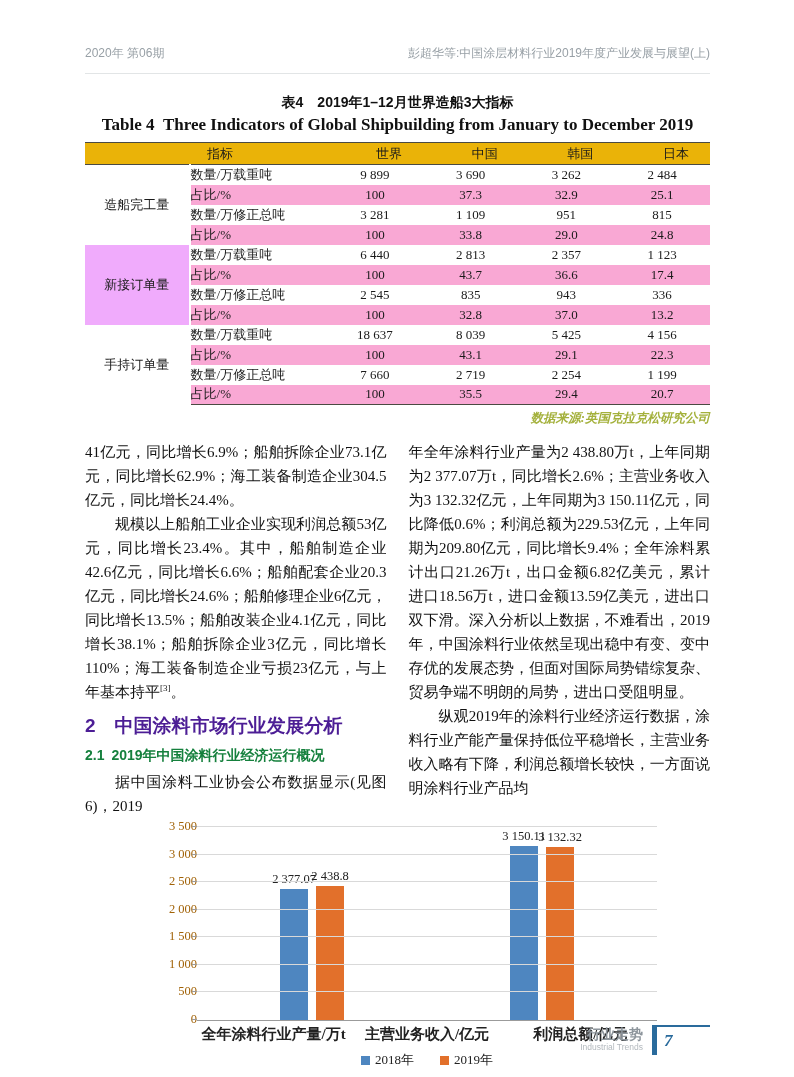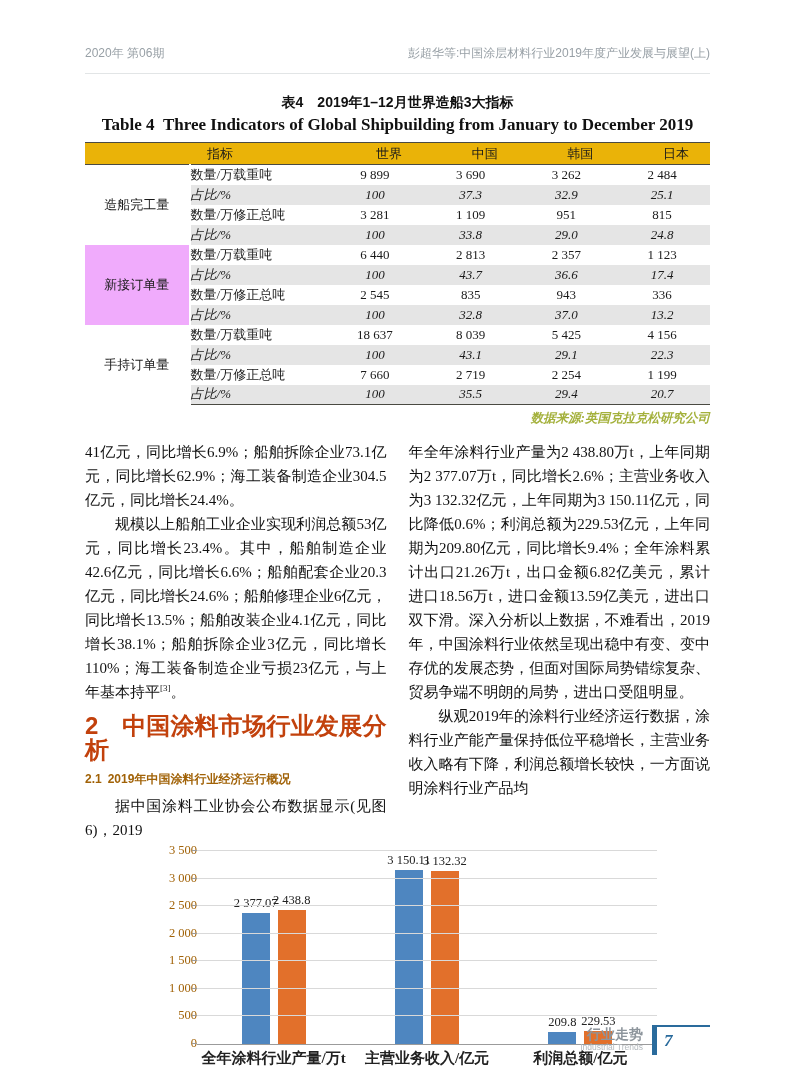--- a/index.html
+++ b/index.html
@@ -24,40 +24,40 @@
   
   table.ship { margin-top:7px; width:100%; border-collapse:collapse; font-size:13px; }
   table.ship th, table.ship td { padding:0; height:20px; font-weight:normal; }
   table.ship thead th { background:#eab308; height:22px; border-top:1px solid #4a4a42; border-bottom:1px solid #4a4a42;padding-left:28px; }
   table.ship .th-ind { text-align:center; }
   table.ship .th-col { text-align:center; width:96px; }
   td.group-cell { width:105px; text-align:center; background:#fff; border-right:2px solid #fff; }
   td.group-cell.olive-cell { background:#f0abfc; }
   td.metric-cell { width:138px; text-align:left; padding-left:12px; }
   td.num-cell { width:96px; text-align:center; }
-  tr.stripe td.metric-cell, tr.stripe td.num-cell { background:#e5e5e5;font-style:italic; }
+  tr.stripe td.metric-cell, tr.stripe td.num-cell { background:#f9a8d4; }
   tr.lastrow td { border-bottom:1.5px solid #4a4a42; }
 
   .tbl-source {
     margin-top:5px; text-align:right; color:#a4b13c; font-weight:bold; font-style:italic; font-size:12.5px;
   }
 
   
   .cols { margin-top:13px; display:flex; gap:22px; }
   .col { flex:1; text-align:justify; font-size:15px; line-height:24px; color:#111; }
   .col p { margin:0; }
   .col p.indent { text-indent:2em; }
   sup.fnote { font-size:9px; line-height:0; }
   .h2 {
-    margin:10px 0 7px 0; color:#c2410c; font-family:"Liberation Sans","DejaVu Sans",sans-serif;
-    font-weight:bold; font-size:24px; line-height:24px;
+    margin:10px 0 7px 0; color:#4c1d95; font-family:"Liberation Sans","DejaVu Sans",sans-serif;
+    font-weight:bold; font-size:19px; line-height:24px;
   }
   .h3 {
-    margin:0 0 5px 0; color:#a16207; font-family:"Liberation Sans","DejaVu Sans",sans-serif;
-    font-weight:bold; font-size:12px; line-height:20px;
+    margin:0 0 5px 0; color:#15803d; font-family:"Liberation Sans","DejaVu Sans",sans-serif;
+    font-weight:bold; font-size:14px; line-height:20px;
   }
 
   
   .chart { margin-top:10px; margin-left:64px; width:508px; }
   .chart-main { display:flex; }
   .yaxis { position:relative; width:48px; height:193px; }
   .yaxis .ylab { position:absolute; right:0; transform:translateY(6px); font-size:12.5px; color:#a16207; white-space:nowrap; }
   .plot { position:relative; flex:1; height:193px; border-bottom:1px solid #9b9b9b; }
   .gridline { position:absolute; left:0; right:0; height:1px; background:#d9d9d9; }
   .ytick { position:absolute; left:-5px; width:5px; height:1px; background:#9b9b9b; }
@@ -236,28 +236,20 @@
                 <div class="bar" style="height: 134.482px; background: rgb(226, 112, 43);">
                   <span class="dlab">2&nbsp;438.8</span>
                 </div>
               </div>
               <div class="bargroup">
                 <div class="bar" style="height: 173.706px; background: rgb(78, 134, 192);">
                   <span class="dlab">3&nbsp;150.11</span>
                 </div>
                 <div class="bar" style="height: 172.725px; background: rgb(226, 112, 43);">
                   <span class="dlab">3&nbsp;132.32</span>
-                </div>
-              </div>
-              <div class="bargroup">
-                <div class="bar" style="height: 11.569px; background: rgb(78, 134, 192);">
-                  <span class="dlab">209.8</span>
-                </div>
-                <div class="bar" style="height: 12.6569px; background: rgb(226, 112, 43);">
-                  <span class="dlab">229.53</span>
                 </div>
               </div>
             </div>
         <div class="ytick" style="bottom: 0px;"></div>
             <div class="gridline" style="bottom: 27.5714px;"></div>
             <div class="ytick" style="bottom: 27.5714px;"></div>
             <div class="gridline" style="bottom: 55.1429px;"></div>
             <div class="ytick" style="bottom: 55.1429px;"></div>
             <div class="gridline" style="bottom: 82.7143px;"></div>
             <div class="ytick" style="bottom: 82.7143px;"></div>

